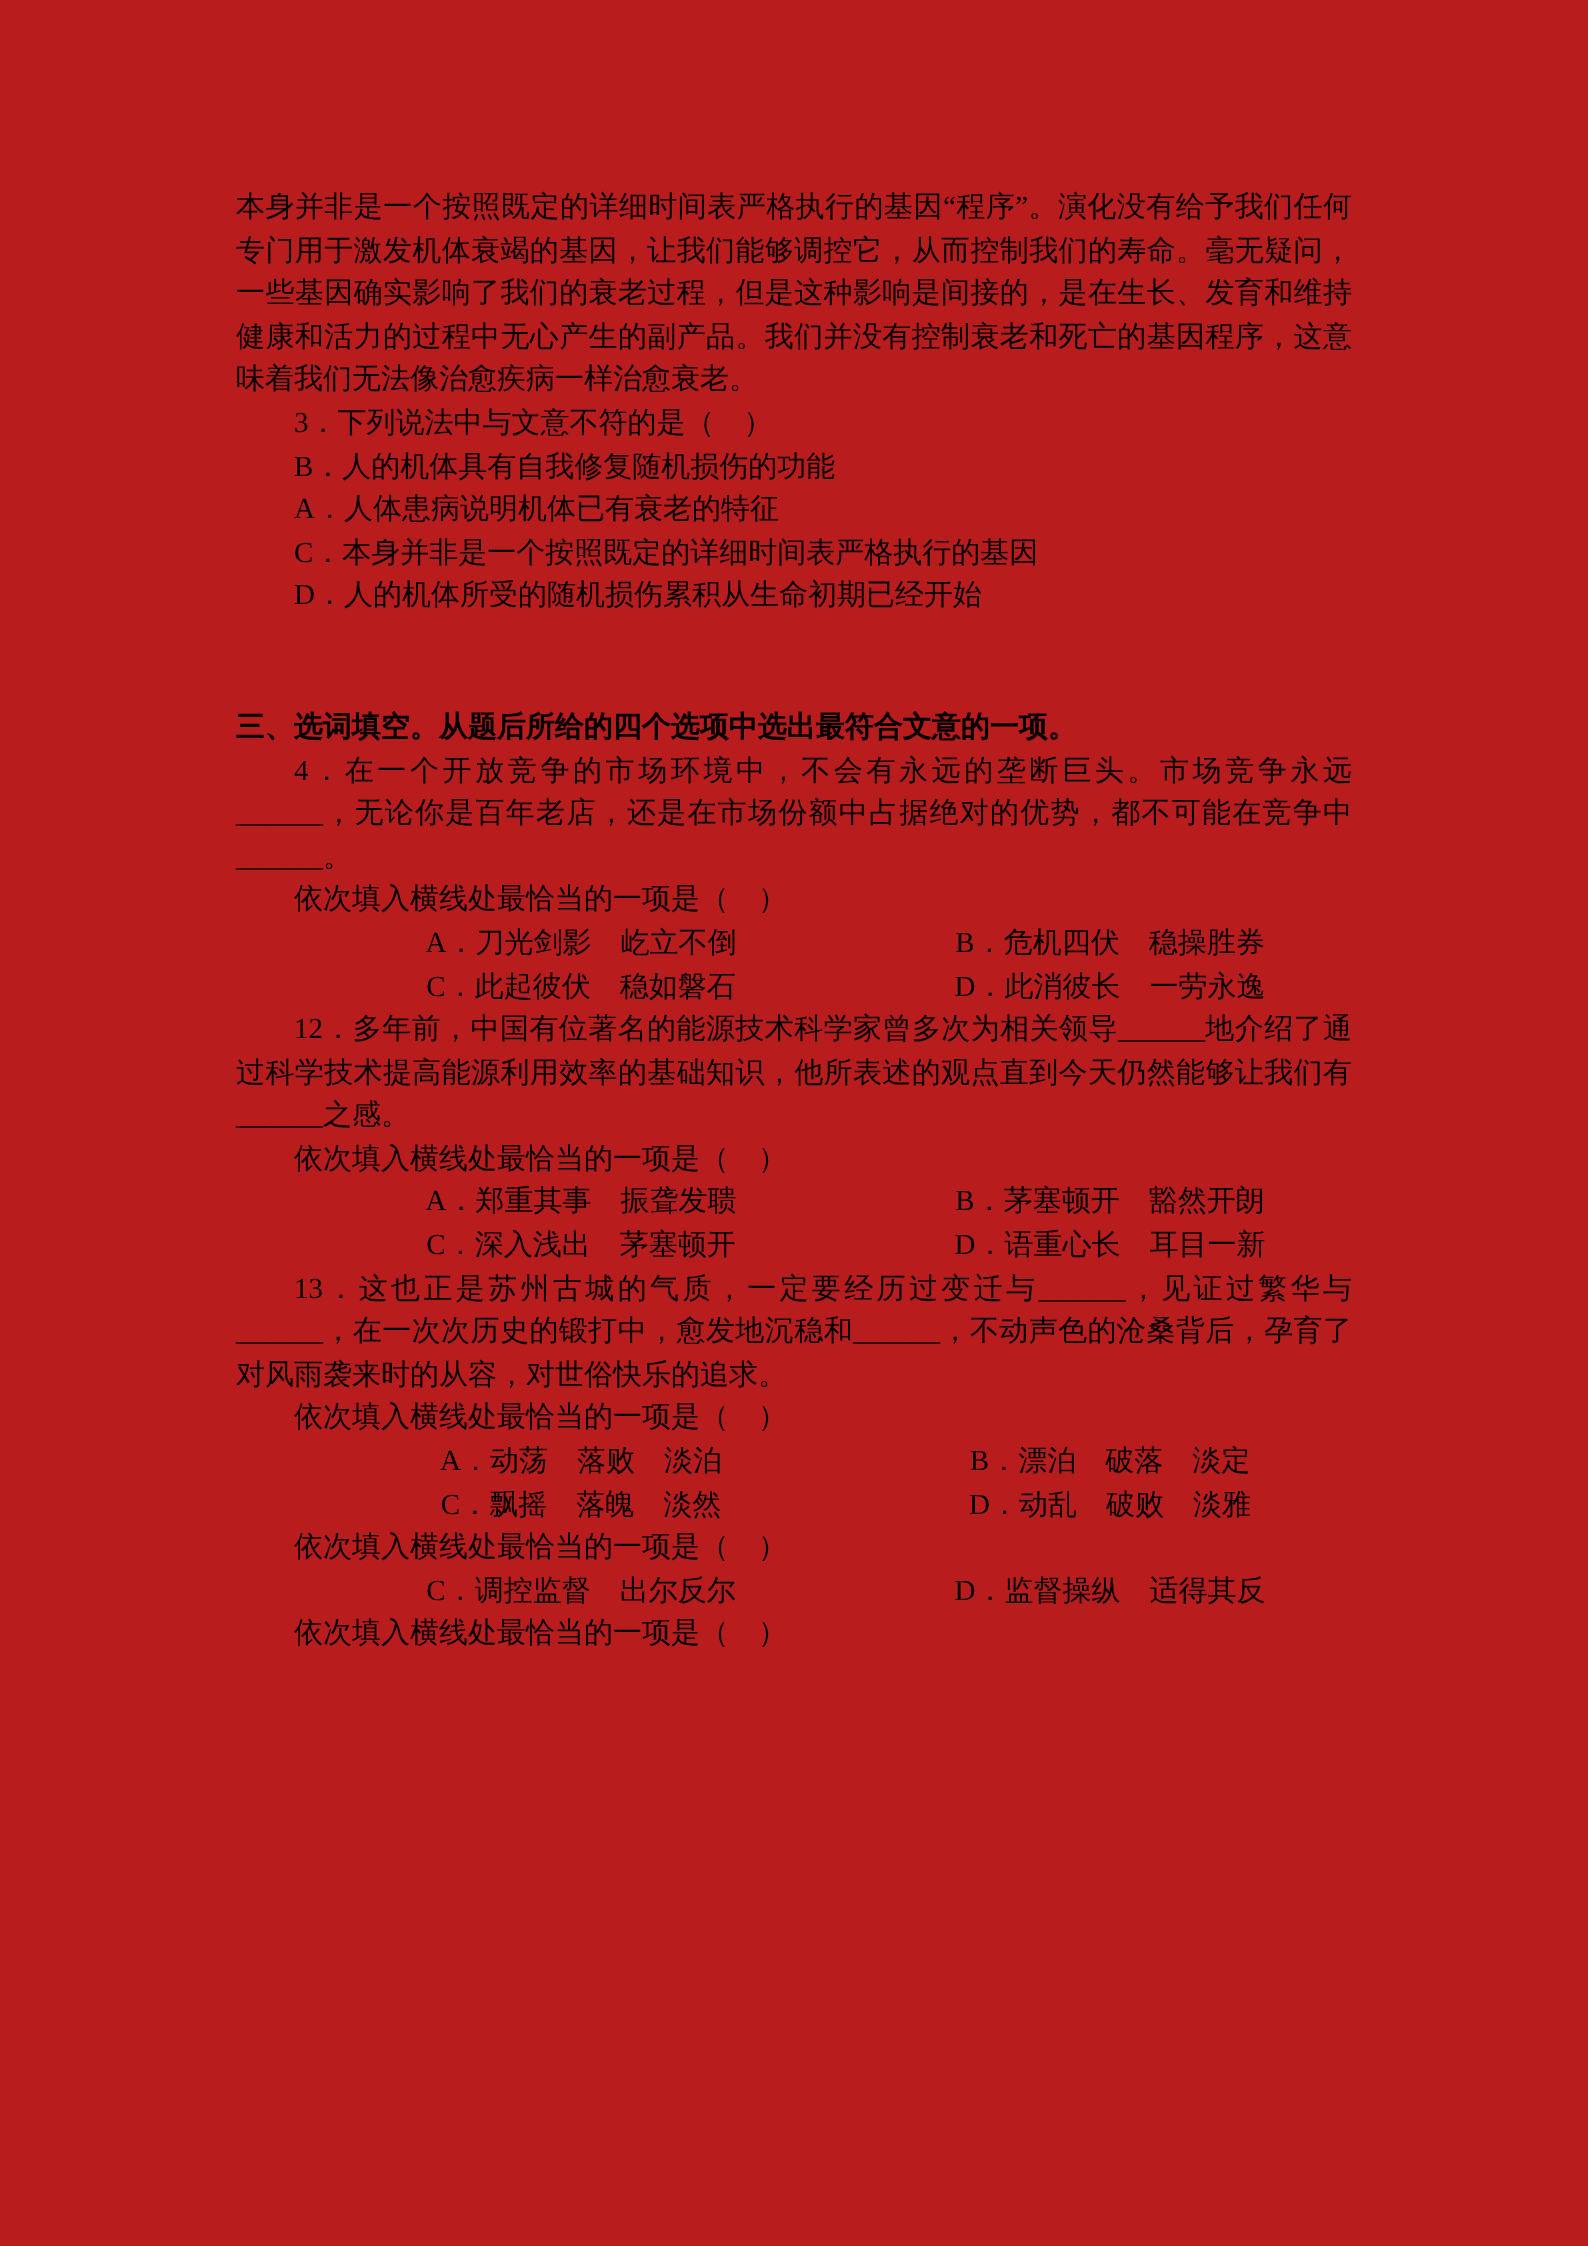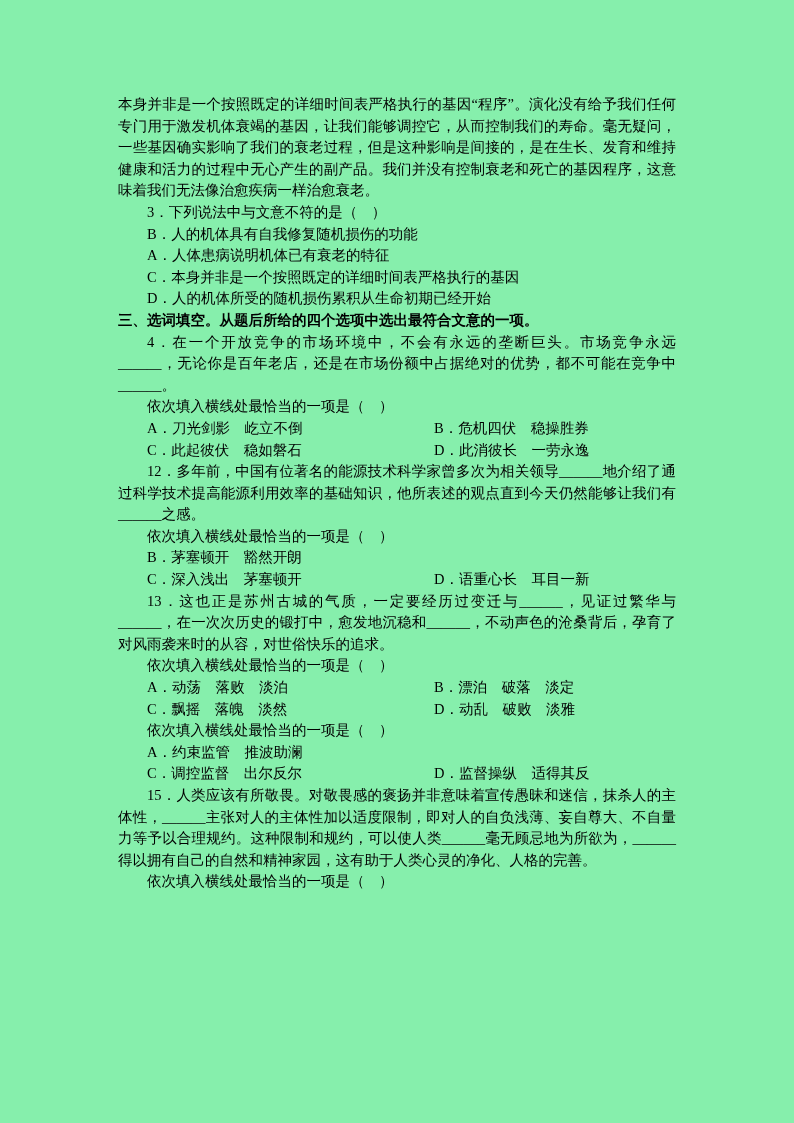--- a/index.html
+++ b/index.html
@@ -10,38 +10,38 @@
     position: relative;
     overflow: hidden;
     font-family: "Liberation Serif", "DejaVu Serif", serif;
     color: #000000;
   }
   .page {
     position: absolute;
     left: 0; top: 0;
     width: 794px;
     height: 1123px;
-    background: #86efac;
+    background: #b91c1c;
   }
   .content {
     position: absolute;
     left: 118px;
     top: 94px;
     width: 558px;
     font-size: 14.5px;
     line-height: 21.6px;
     text-align: justify;
   }
   .para { margin: 0; }
   .ind { text-indent: 2em; }
-  .heading { font-weight: bold; }
+  .heading { font-weight: bold; margin-top: 44px; }
   .optrow {
     padding-left: 2em;
     display: flex;
-    text-align: left;
+    text-align: center;
   }
   .optL { width: 287px; flex-shrink: 0; }
   .optR { flex: 1; }
 </style>
 </head>
 <body>
 
 <div class="page">
   <div class="content">
 
@@ -62,44 +62,43 @@
       <span class="optR">B．危机四伏　稳操胜券</span>
     </div>
     <div class="optrow">
       <span class="optL">C．此起彼伏　稳如磐石</span>
       <span class="optR">D．此消彼长　一劳永逸</span>
     </div>
 
     <p class="para ind">12．多年前，中国有位著名的能源技术科学家曾多次为相关领导______地介绍了通过科学技术提高能源利用效率的基础知识，他所表述的观点直到今天仍然能够让我们有______之感。</p>
     <p class="para ind">依次填入横线处最恰当的一项是（　）</p>
     <div class="optrow">
+      <span class="optL">A．郑重其事　振聋发聩</span>
       <span class="optR">B．茅塞顿开　豁然开朗</span>
     </div>
     <div class="optrow">
       <span class="optL">C．深入浅出　茅塞顿开</span>
       <span class="optR">D．语重心长　耳目一新</span>
     </div>
 
     <p class="para ind">13．这也正是苏州古城的气质，一定要经历过变迁与______，见证过繁华与______，在一次次历史的锻打中，愈发地沉稳和______，不动声色的沧桑背后，孕育了对风雨袭来时的从容，对世俗快乐的追求。</p>
     <p class="para ind">依次填入横线处最恰当的一项是（　）</p>
     <div class="optrow">
       <span class="optL">A．动荡　落败　淡泊</span>
       <span class="optR">B．漂泊　破落　淡定</span>
     </div>
     <div class="optrow">
       <span class="optL">C．飘摇　落魄　淡然</span>
       <span class="optR">D．动乱　破败　淡雅</span>
     </div>
 
     <p class="para ind">依次填入横线处最恰当的一项是（　）</p>
     <div class="optrow">
-      <span class="optL">A．约束监管　推波助澜</span>
     </div>
     <div class="optrow">
       <span class="optL">C．调控监督　出尔反尔</span>
       <span class="optR">D．监督操纵　适得其反</span>
     </div>
 
-    <p class="para ind">15．人类应该有所敬畏。对敬畏感的褒扬并非意味着宣传愚昧和迷信，抹杀人的主体性，______主张对人的主体性加以适度限制，即对人的自负浅薄、妄自尊大、不自量力等予以合理规约。这种限制和规约，可以使人类______毫无顾忌地为所欲为，______得以拥有自己的自然和精神家园，这有助于人类心灵的净化、人格的完善。</p>
     <p class="para ind">依次填入横线处最恰当的一项是（　）</p>
 
   </div>
 </div>
 
 </body></html>

